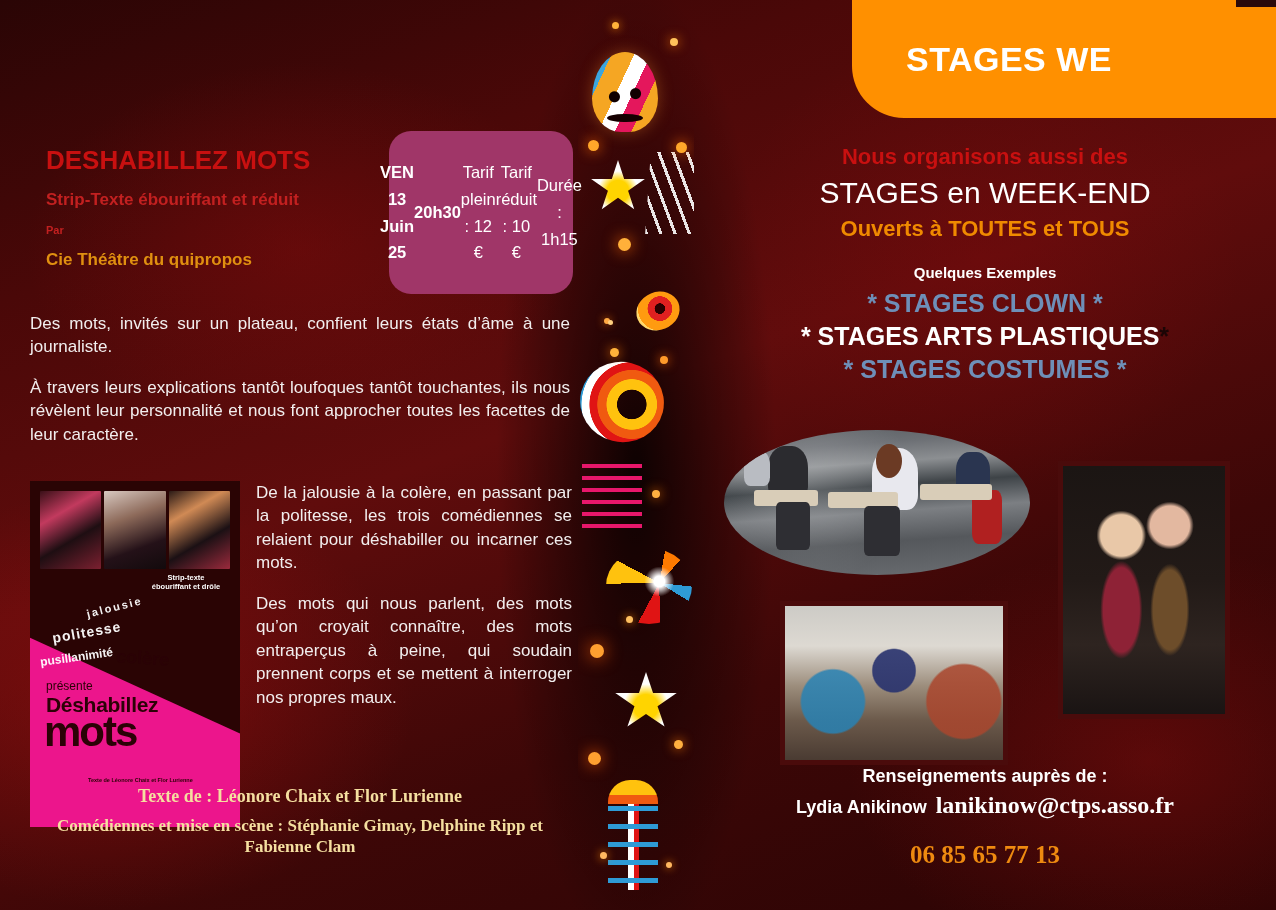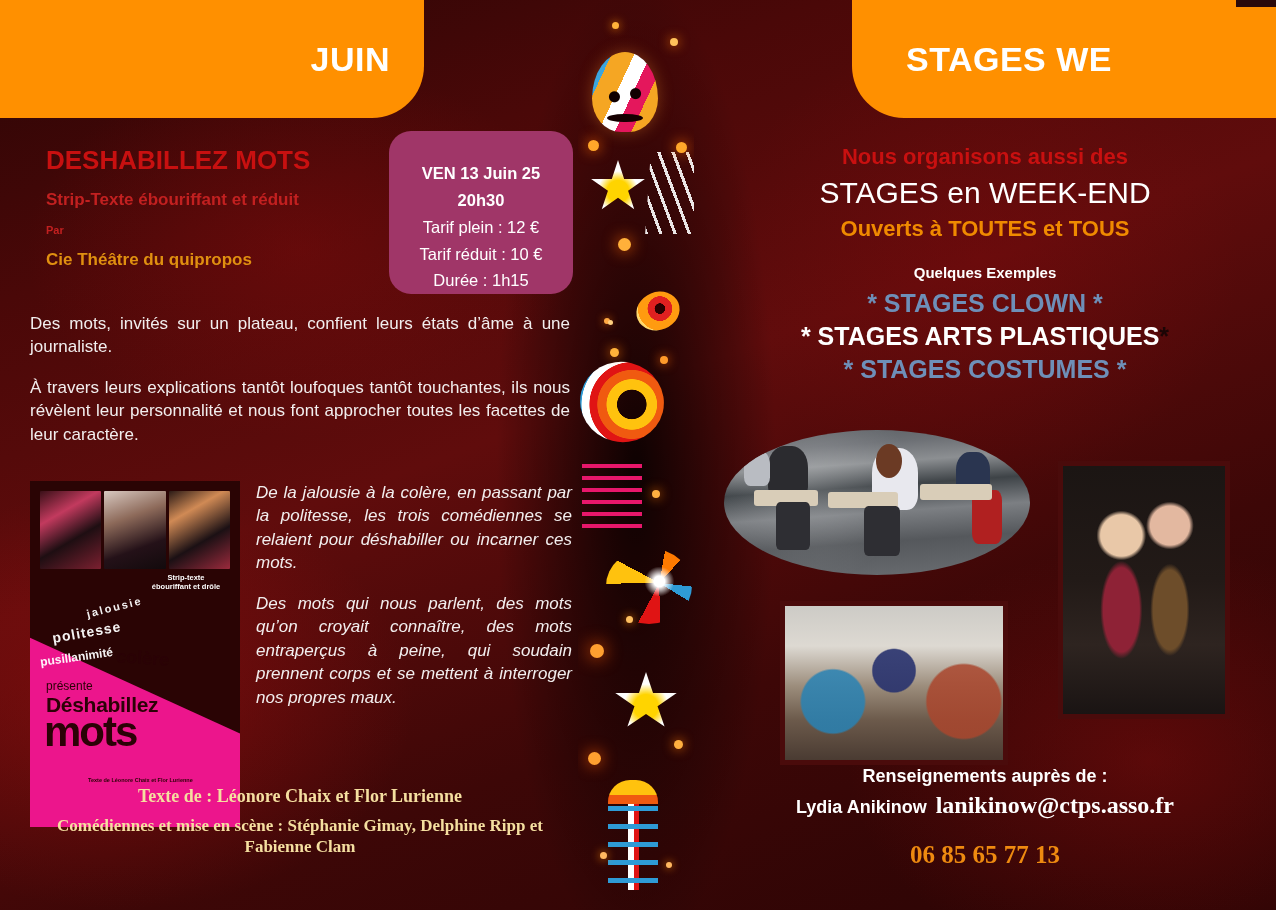--- a/index.html
+++ b/index.html
@@ -34,21 +34,21 @@
   .left-col{position:absolute;left:0;top:118px;width:578px;height:792px;}
   .title-block{position:absolute;left:46px;top:28px;width:340px;}
   .t-main{color:#C81010;font-size:26px;font-weight:bold;line-height:1.15;margin:0 0 14px 0;}
   .t-sub{color:#C22020;font-size:17px;font-weight:bold;margin:0 0 14px 0;}
   .t-par{color:#C22020;font-size:11px;font-weight:bold;margin:0 0 14px 0;}
   .t-cie{color:#E09010;font-size:17px;font-weight:bold;margin:0;}
 
   .datebox{
     position:absolute;left:389px;top:13px;width:184px;height:163px;
     background:#A03668;border-radius:22px;
-    display:flex;flex-direction:column;align-items:center;justify-content:flex-end;
+    display:flex;flex-direction:row;align-items:center;justify-content:center;
     color:#fff;
   }
   .datebox .dl{font-size:16.5px;line-height:1.62;text-align:center;}
   .datebox .b{font-weight:bold;}
 
   .body-top{position:absolute;left:30px;top:194px;width:540px;color:#f2eeee;font-size:17px;line-height:1.38;text-align:justify;}
   .body-top p{margin:0 0 17px 0;}
 
   .poster{
     position:absolute;left:30px;top:363px;width:210px;height:346px;
@@ -76,21 +76,21 @@
   .poster .w1{position:absolute;left:48px;top:2px;transform:rotate(-14deg);letter-spacing:2px;}
   .poster .w2{position:absolute;left:14px;top:26px;transform:rotate(-10deg);letter-spacing:1px;font-size:14px;}
   .poster .w3{position:absolute;left:2px;top:52px;transform:rotate(-8deg);font-size:12px;}
   .poster .w4{position:absolute;left:78px;top:50px;transform:rotate(4deg);font-size:18px;color:#2a0206;}
   .poster .presente{position:absolute;left:16px;top:198px;color:#2b0206;font-size:12px;}
   .poster .p-title{position:absolute;left:16px;top:212px;color:#2b0206;font-size:21px;font-weight:bold;letter-spacing:-.3px;}
   .poster .p-mots{position:absolute;left:14px;top:232px;color:#2b0206;font-size:42px;font-weight:bold;letter-spacing:-2px;line-height:.9;}
   .poster .p-credit{position:absolute;left:58px;top:296px;color:#2b0206;font-size:5.5px;font-weight:bold;}
 
   .body-bot{position:absolute;left:256px;top:363px;width:316px;color:#f2eeee;font-size:17px;line-height:1.38;text-align:justify;}
-  .body-bot p{margin:0 0 17px 0;font-style:italic;}
+  .body-bot p{margin:0 0 17px 0;}
 
   .credits{position:absolute;left:30px;top:668px;width:540px;text-align:center;
     font-family:"Liberation Serif",serif;color:#F5DFA0;font-weight:bold;}
   .credits .c1{font-size:18px;margin-bottom:9px;}
   .credits .c2{font-size:17px;line-height:1.22;}
 
   
   .mid{position:absolute;left:578px;top:0;width:116px;height:910px;overflow:hidden;}
   .sp{position:absolute;border-radius:50%;filter:blur(.6px);}
   .mask{
@@ -185,23 +185,20 @@
   .ct1{color:#ffffff;font-size:18px;font-weight:bold;margin:0 0 5px 0;}
   .ct2{color:#ffffff;font-size:18px;font-weight:bold;margin:0 0 5px 0;}
   .ct2 .mail{font-family:"Liberation Serif",serif;font-size:24px;font-weight:bold;margin-left:9px;}
   .ct3{color:#EE8A10;font-family:"Liberation Serif",serif;font-size:25px;font-weight:bold;margin:22px 0 0 0;}
 </style>
 </head>
 <body>
 
 <div class="page">
 
-  <div class="hdr hdr-left">
-    <span>JUIN</span>
-  </div>
   <div class="hdr hdr-right">
     <span>STAGES WE</span>
   </div>
   <div class="topstrip"></div>
 
   <div class="left-col">
 
     <div class="title-block">
       <p class="t-main">DESHABILLEZ MOTS</p>
       <p class="t-sub">Strip-Texte ébouriffant et réduit</p>

